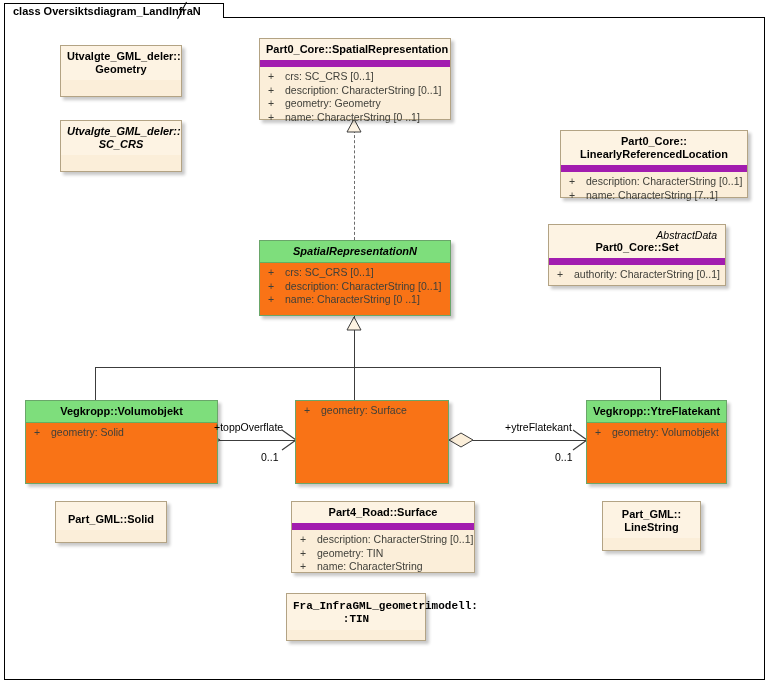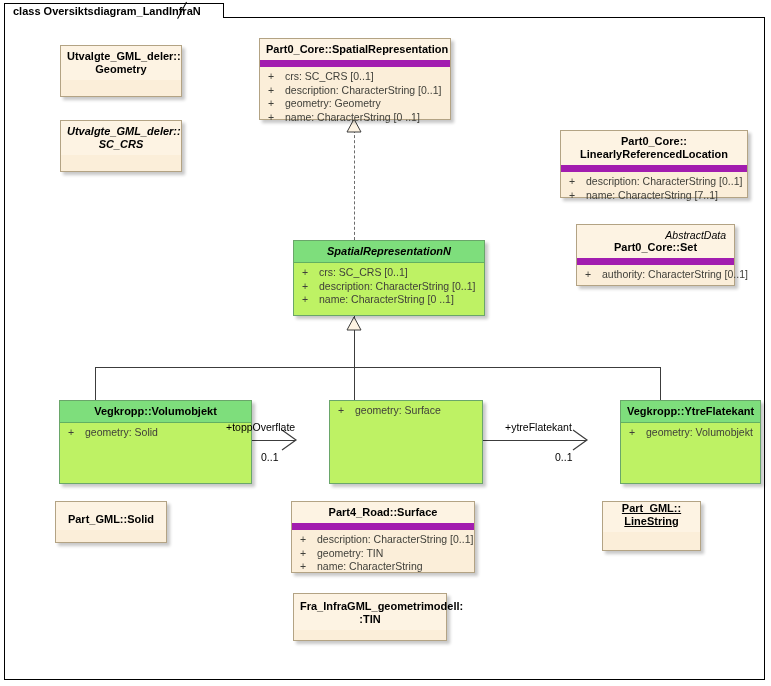--- a/index.html
+++ b/index.html
@@ -72,23 +72,22 @@
     box-sizing: border-box;
     border: 1px solid #9b8f78;
     box-shadow: 3px 3px 3px rgba(0,0,0,0.22);
     z-index: 3;
   }
   .uml-class.tan {
     background: #fbeed9;
     border-color: #b3a384;
   }
   .uml-class.green {
-    background: #bef264;
+    background: #f97316;
     border-color: #6aa66a;
-    margin-left: 34px;
   }
   .uml-class.tan .cls-head {
     background: #fdf3e3;
     border-bottom: 7px solid #a21caf;
   }
   .uml-class.green .cls-head {
     background: #7ede7c;
     border-bottom: 1px solid #62b062;
   }
   .cls-head {
@@ -204,21 +203,21 @@
 
     <polygon points="196,440 208,433 220,440 208,447" fill="#fbeed9" stroke="#3c3c3c" stroke-width="1"></polygon>
 
     <polyline points="282,430 296,440 282,450" fill="none" stroke="#3c3c3c" stroke-width="1.2"></polyline>
 
     <polygon points="449,440 461,433 473,440 461,447" fill="#fbeed9" stroke="#3c3c3c" stroke-width="1"></polygon>
 
     <polyline points="573,430 587,440 573,450" fill="none" stroke="#3c3c3c" stroke-width="1.2"></polyline>
   </svg>
 
-  <div class="edge-label" style="left:214px; top:421px;margin-left:12px;">+toppOverflate</div>
+  <div class="edge-label" style="left:214px; top:421px;">+toppOverflate</div>
   <div class="edge-label" style="left:261px; top:451px;">0..1</div>
   <div class="edge-label" style="left:505px; top:421px;text-align:center;">+ytreFlatekant</div>
   <div class="edge-label" style="left:555px; top:451px;">0..1</div>
 
   <div class="uml-class tan" style="left:60px; top:45px; width:122px; height:52px;">
     <div class="cls-head no-border">
       <span>Utvalgte_GML_deler::</span><br>
       <span>Geometry</span>
     </div>
   </div>
@@ -264,21 +263,21 @@
         <span class="attr-vis">+</span>
         <span class="attr-text">description: CharacterString [0..1]</span>
       </div>
       <div class="attr-row">
         <span class="attr-vis">+</span>
         <span class="attr-text">name: CharacterString [7..1]</span>
       </div>
     </div>
   </div>
 
-  <div class="uml-class tan" style="left:576px; top:224px; width:159px; height:62px;">
+  <div class="uml-class tan" style="left:548px; top:224px; width:178px; height:62px;">
     <div class="cls-head">
       <span class="cls-stereo">AbstractData</span>
       <span>Part0_Core::Set</span>
     </div>
     <div class="cls-attrs">
       <div class="attr-row">
         <span class="attr-vis">+</span>
         <span class="attr-text">authority: CharacterString [0..1]</span>
       </div>
     </div>
@@ -357,26 +356,26 @@
         <span class="attr-text">geometry: TIN</span>
       </div>
       <div class="attr-row">
         <span class="attr-vis">+</span>
         <span class="attr-text">name: CharacterString</span>
       </div>
     </div>
   </div>
 
   <div class="uml-class tan" style="left:602px; top:501px; width:99px; height:50px;">
-    <div class="cls-head no-border" style="padding-top:0;text-decoration:underline;">
+    <div class="cls-head no-border" style="padding-top:6px;">
       <span>Part_GML::</span><br>
       <span>LineString</span>
     </div>
   </div>
 
-  <div class="uml-class tan" style="left:293px; top:593px; width:154px; height:48px;">
+  <div class="uml-class tan" style="left:286px; top:593px; width:140px; height:48px;font-family:Liberation Mono, monospace;">
     <div class="cls-head no-border" style="padding-top:6px;">
       <span>Fra_InfraGML_geometrimodell:</span><br>
       <span>:TIN</span>
     </div>
   </div>
 
 </div>
 
 </body></html>

